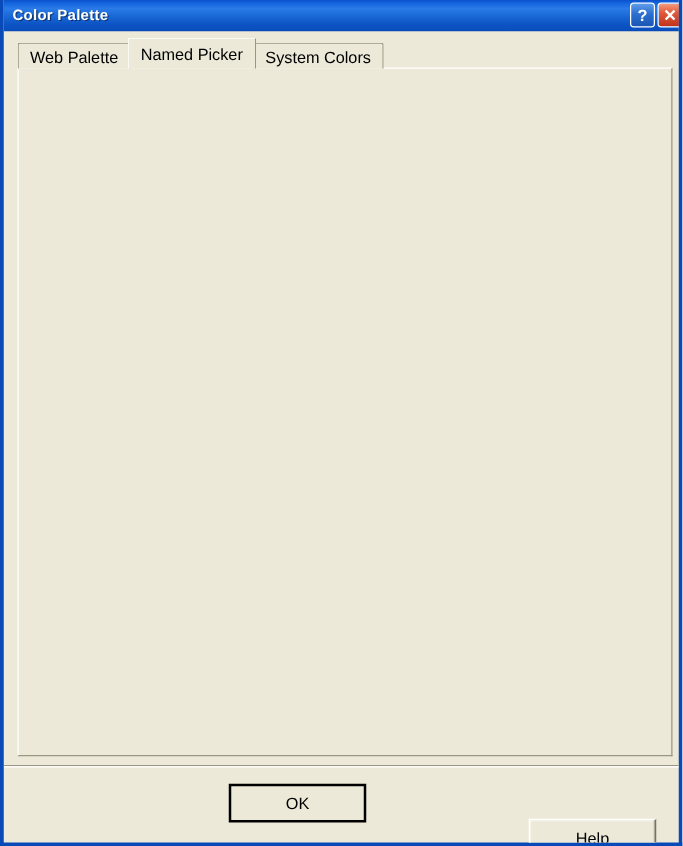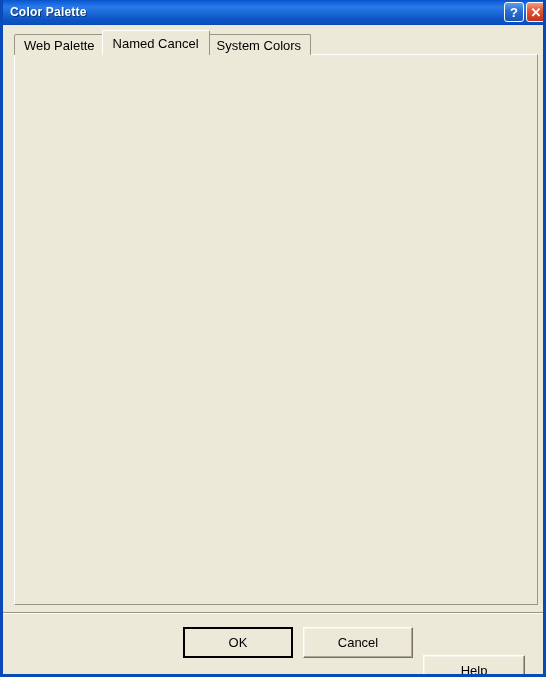--- a/index.html
+++ b/index.html
@@ -268,21 +268,21 @@
     <div class="title-buttons">
       <div class="tb-btn tb-help">?</div>
       <div class="tb-btn tb-close">✕</div>
     </div>
   </div>
 
   <div class="panel"></div>
 
   <div class="tabstrip">
     <div class="tab">Web Palette</div>
-    <div class="tab selected">Named Cancel</div>
+    <div class="tab selected">Named Picker</div>
     <div class="tab">System Colors</div>
   </div>
 
   <div class="section-label" id="label-basic">Basic:</div>
   <div class="section-label" id="label-additional">Additional:</div>
 
   <div id="basic-swatches">
       <div class="swatch basic" style="left: 28px; top: 107px; background: rgb(0, 116, 0);"></div>
       <div class="swatch basic" style="left: 59px; top: 107px; background: rgb(0, 249, 34);"></div>
       <div class="swatch basic" style="left: 90px; top: 107px; background: rgb(13, 130, 134);"></div>
@@ -433,16 +433,15 @@
     <span class="checkbox-label">Use color names</span>
   </div>
 
   <div id="color-label">Color:</div>
   <div id="color-value-box">
     <span id="color-value-text">White (#ffffff)</span>
   </div>
 
   <div class="button-separator"></div>
   <div class="dlg-button default" id="btn-ok">OK</div>
-  <div class="dlg-button" id="btn-cancel">Cancel</div>
   <div class="dlg-button" id="btn-help">Help</div>
 
 </div>
 
 </body></html>

